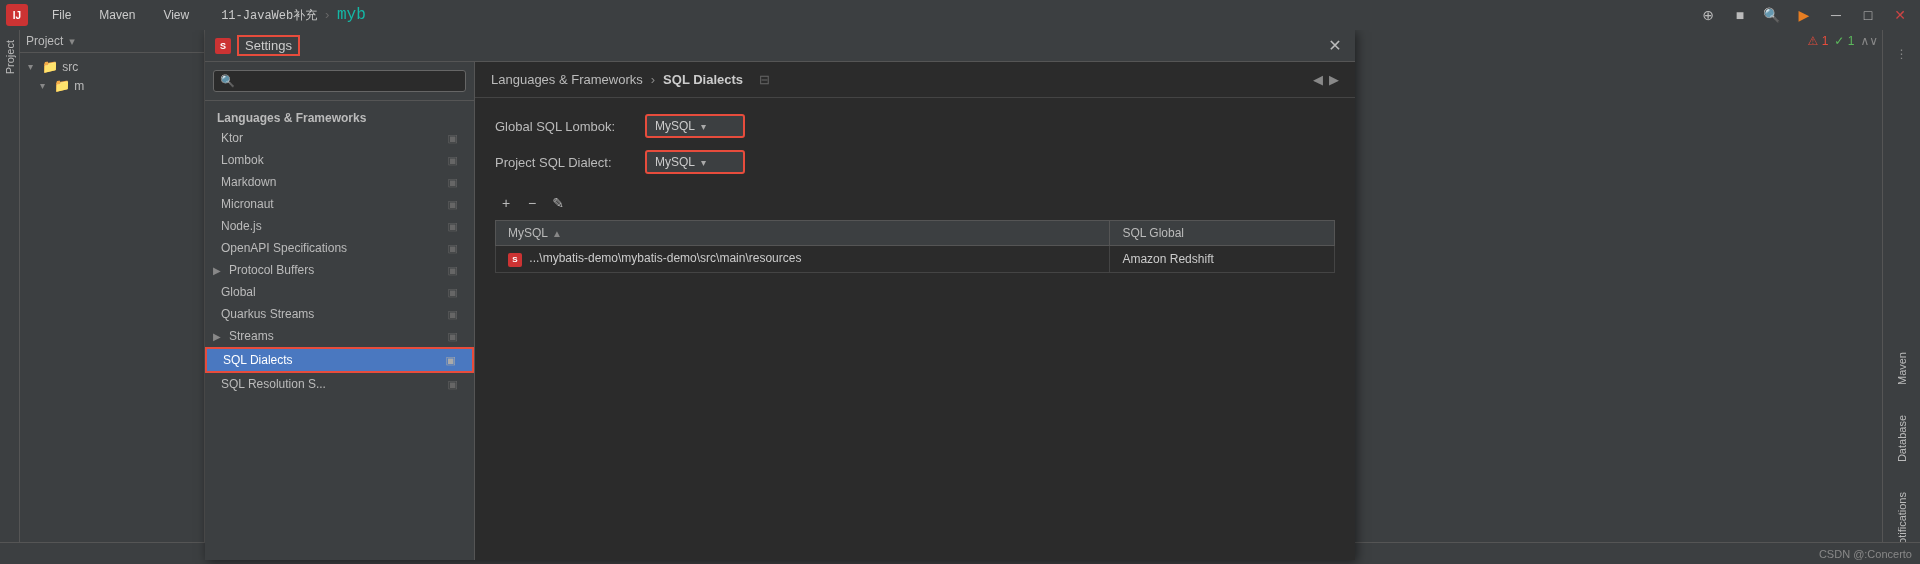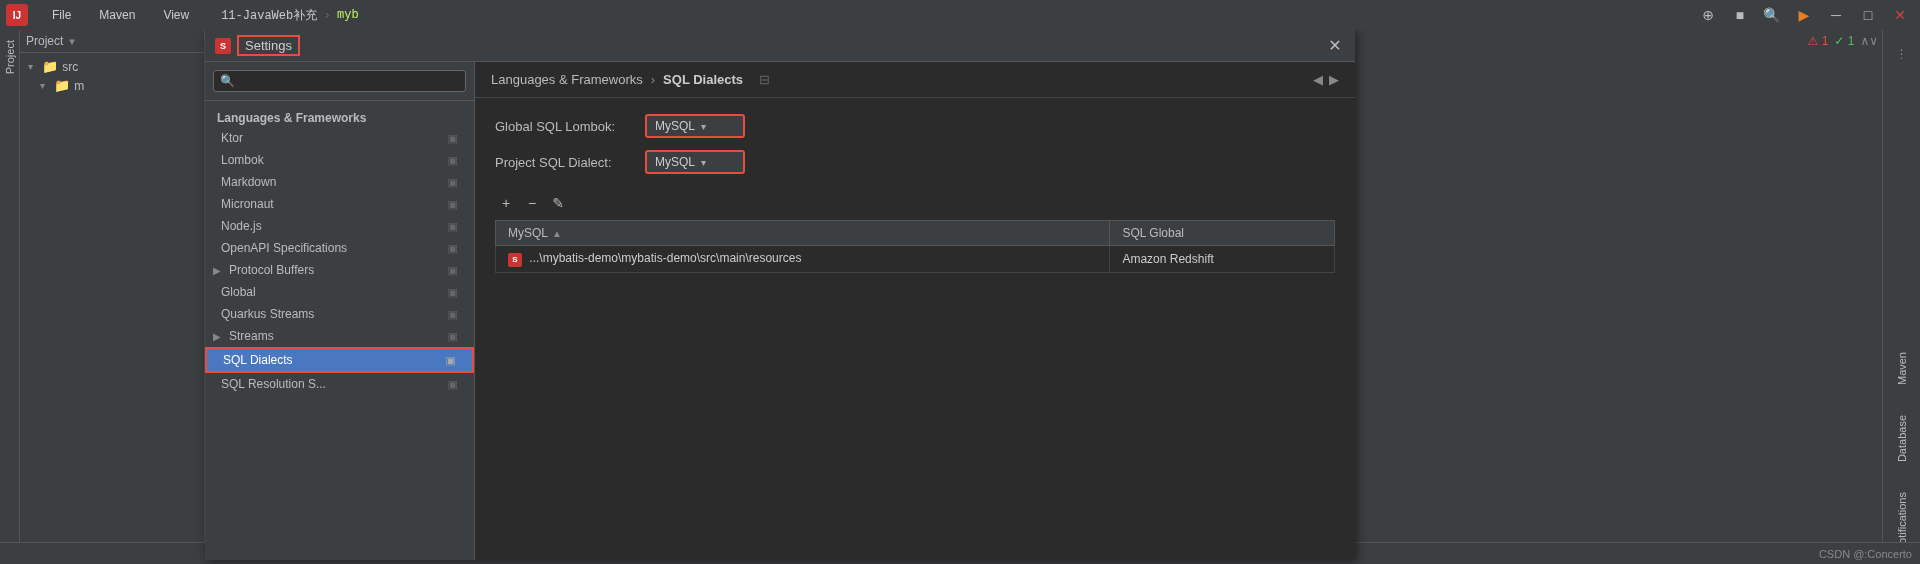--- a/index.html
+++ b/index.html
@@ -266,21 +266,21 @@
 
 <div class="ide-menubar">
   <div class="ide-logo">IJ</div>
   <div class="menu-item">File</div>
   <div class="menu-item">Maven</div>
   <div class="menu-item">View</div>
 
   <div style="display:flex;align-items:center;gap:6px;margin-left:12px;font-family:Liberation Mono, monospace;">
     <span style="color:#ccc;font-size:12px;">11-JavaWeb补充</span>
     <span style="color:#666;">›</span>
-    <span style="color:#bef264;font-size:12px;">myb</span>
+    <span style="color:#14b8a6;font-size:16px;">myb</span>
   </div>
   <div class="ide-right-controls">
     <div class="ctrl-btn">⊕</div>
     <div class="ctrl-btn">■</div>
     <div class="ctrl-btn">🔍</div>
     <div class="ctrl-btn orange">▶</div>
     <div class="ctrl-btn">─</div>
     <div class="ctrl-btn">□</div>
     <div class="ctrl-btn close" style="color:#cc4444;">✕</div>
   </div>

